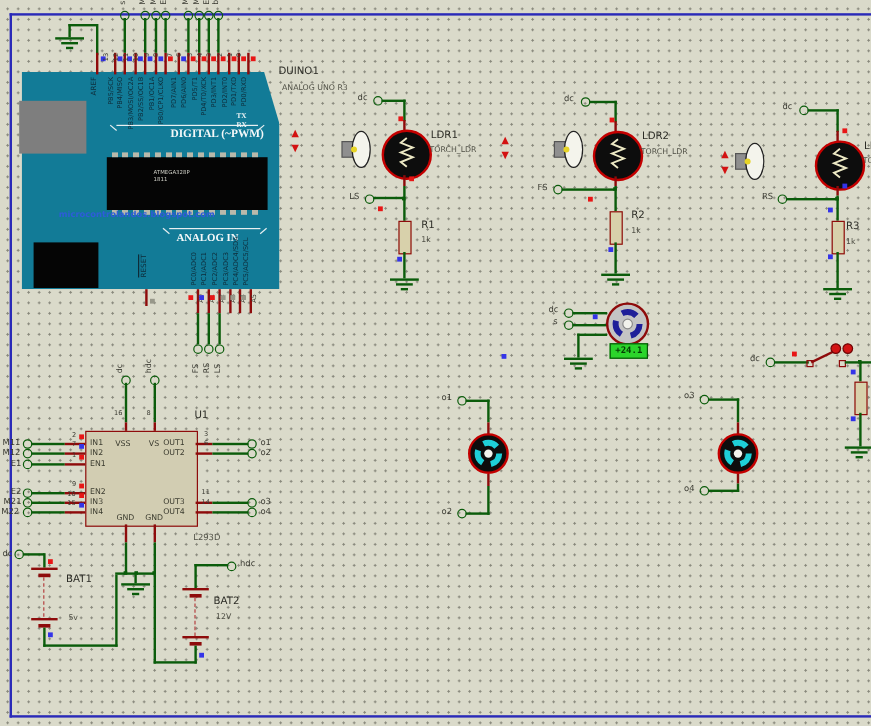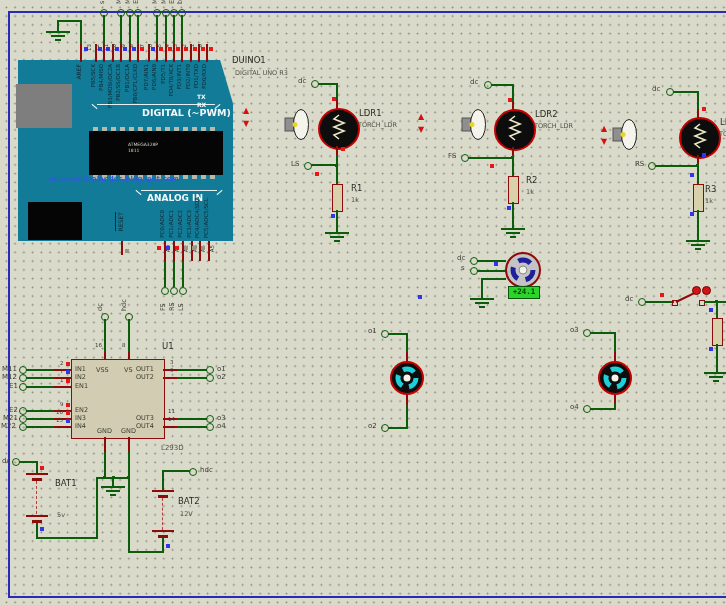--- a/index.html
+++ b/index.html
@@ -19,21 +19,21 @@
   .ref{font-size:8.5px;color:var(--c-text_dark,#2c2c26);}
   .val{font-size:6.5px;color:var(--c-text_mid,#505046);}
   .vt{writing-mode:vertical-rl;transform:rotate(180deg);}
   .num{font-size:5.5px;}
   .bpin{position:absolute;font-size:5.5px;line-height:1;color:#0e2b38;white-space:nowrap;}
   .gnd{position:absolute;width:24px;height:11px;}
   .gnd i{position:absolute;height:2px;background:var(--c-wire,#0b5c0b);}
   .res{position:absolute;width:9px;height:26px;background:var(--c-resistor_fill,#d8d1ab);border:1px solid var(--c-pin,#8e0b0b);}
   .board{position:absolute;left:18px;top:60px;width:215px;height:181px;background:var(--c-board,#127b97);
     clip-path:polygon(0 0,94% 0,100% 24%,100% 100%,0 100%);}
-  .hdr{position:absolute;font-weight:bold;color:#f4f8f9;line-height:1;white-space:nowrap;}
+  .hdr{position:absolute;font-weight:bold;color:#f4f8f9;line-height:1;white-space:nowrap;font-family:Liberation Serif, serif;}
   .wline{position:absolute;background:#e8eff1;height:1px;}
   .ldr{position:absolute;width:38px;height:38px;border-radius:50%;background:var(--c-black_part,#0d0d0d);border:2px solid var(--c-ldr_ring,#c40000);}
   .arrow{position:absolute;font-size:8px;line-height:1;color:#d31111;}
   .disp{position:absolute;width:30px;height:11px;background:var(--c-display_green,#2bd42b);border:1px solid #075507;
     color:#053a05;font-size:7.5px;font-weight:bold;line-height:10px;text-align:center;font-family:"DejaVu Sans Mono",monospace;}
   .plate{position:absolute;background:var(--c-pin,#8e0b0b);}
   .dash{position:absolute;width:0;border-left:1px dashed #b54040;}
   .tog{position:absolute;width:7px;height:7px;border-radius:50%;background:#d31414;border:1px solid #6e0505;}
   .chiptxt{position:absolute;color:#cfcfc6;font-size:4.5px;line-height:1.2;white-space:nowrap;}
 </style>
@@ -74,21 +74,21 @@
   <div class="wline" style="left:135px;top:192px;width:7px;transform:rotate(40deg)"></div>
   <div class="wline" style="left:216px;top:192px;width:7px;transform:rotate(-40deg)"></div>
   <span class="hdr" style="left:197px;top:94px;font-size:6px">TX</span>
   <span class="hdr" style="left:197px;top:102px;font-size:6px">RX</span>
   <span class="bpin vt" style="left:76px;top:64px;font-size:6px">AREF</span>
   <span class="bpin vt" style="left:118px;top:212px;font-size:6px;text-decoration:overline">RESET</span>
   <div class="pinw" style="left:121px;top:241px;width:2px;height:14px"></div>
   <div class="sq g" style="left:125px;top:249px"></div>
   <div class="pinw" style="left:80px;top:44px;width:2px;height:18px"></div>
   <span class="ref lbl" style="left:232px;top:56px">DUINO1</span>
-  <span class="val lbl" style="left:235px;top:70px">DIGITAL UNO R3</span>
+  <span class="val lbl" style="left:235px;top:70px">ANALOG UNO R3</span>
 
   <div class="pinw" style="left:95px;top:44px;width:2px;height:18px"></div>
   <span class="num vt lbl" style="left:87px;top:44px">13</span>
   <div class="sq b" style="left:98px;top:47px"></div>
   <span class="bpin vt" style="left:91px;top:64px">PB5/SCK</span>
 
   <div class="pinw" style="left:103px;top:44px;width:2px;height:18px"></div>
   <span class="num vt lbl" style="left:95px;top:44px">12</span>
   <div class="sq b" style="left:106px;top:47px"></div>
   <span class="bpin vt" style="left:99px;top:64px">PB4/MISO</span>

